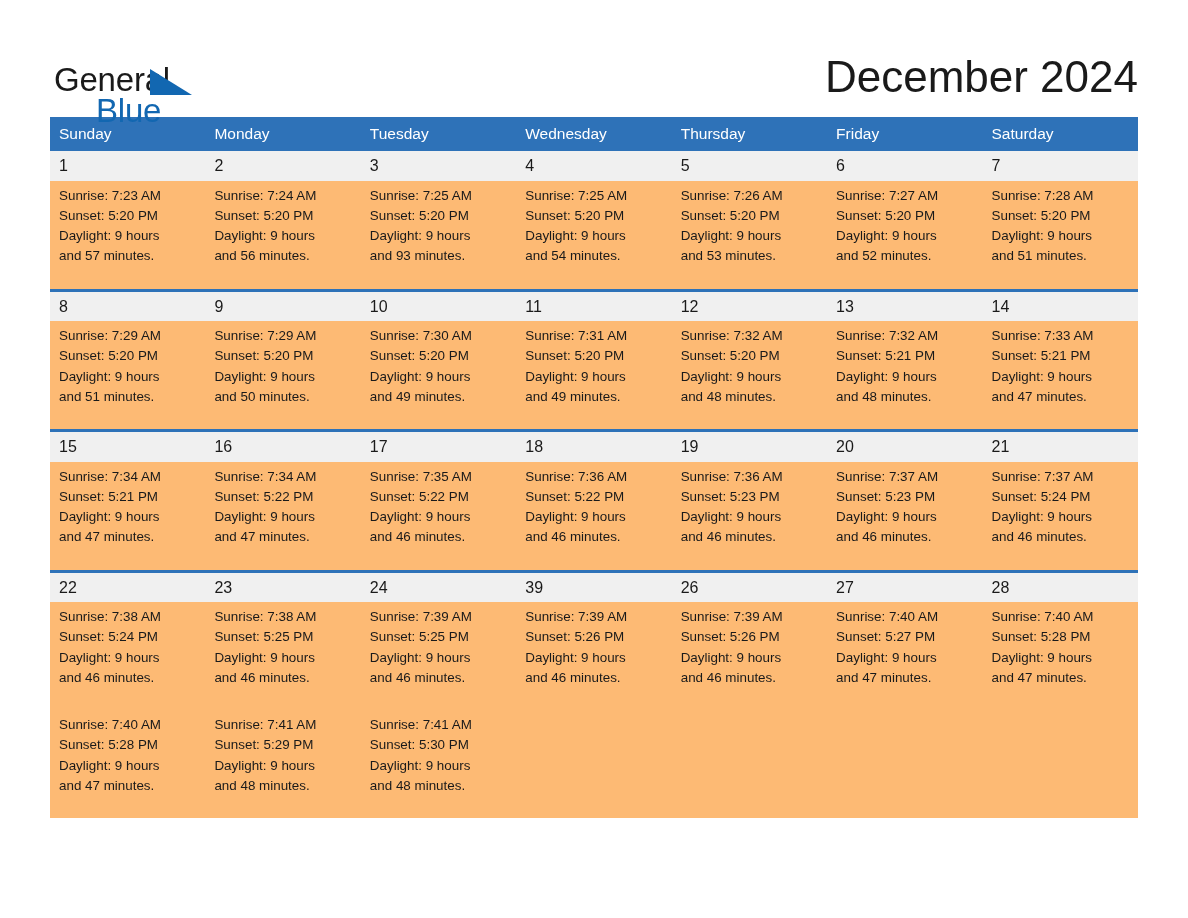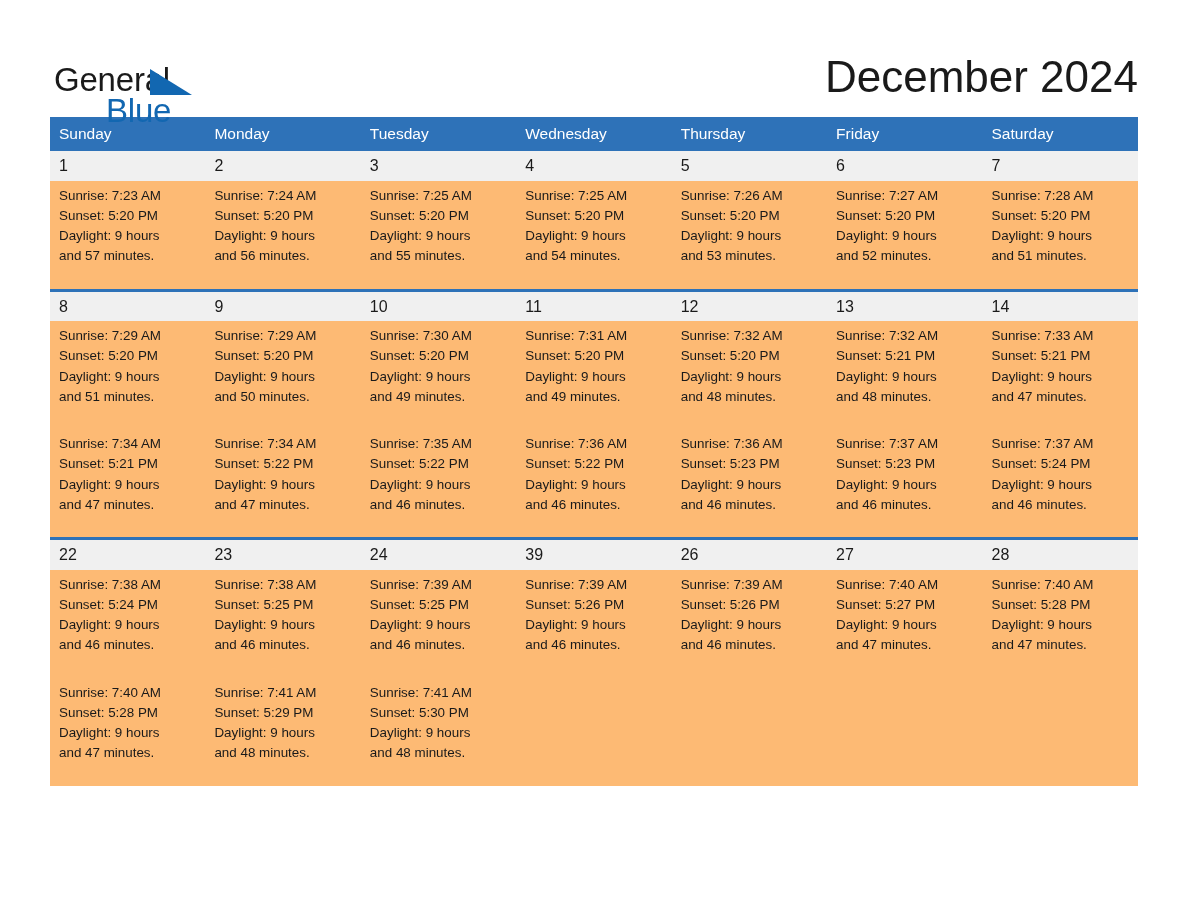--- a/index.html
+++ b/index.html
@@ -52,21 +52,21 @@
     position: absolute;
     left: 100px;
     top: 14px;
     width: 0;
     height: 0;
     border-left: 42px solid #1267b1;
     border-top: 26px solid transparent;
   }
   .logo-blue {
     position: absolute;
-    left: 56px;
+    left: 46px;
     top: 39px;
     font-size: 33px;
     letter-spacing: -0.2px;
     color: #1267b1;
     line-height: 1;
     white-space: nowrap;
   }
   .titles {
     text-align: right;
     flex: 1 1 auto;
@@ -184,21 +184,21 @@
         <td>
           <span class="info-line">Sunrise: 7:24 AM</span>
           <span class="info-line">Sunset: 5:20 PM</span>
           <span class="info-line">Daylight: 9 hours</span>
           <span class="info-line">and 56 minutes.</span>
         </td>
         <td>
           <span class="info-line">Sunrise: 7:25 AM</span>
           <span class="info-line">Sunset: 5:20 PM</span>
           <span class="info-line">Daylight: 9 hours</span>
-          <span class="info-line">and 55 minutes.</span>
+          <span class="info-line">and 93 minutes.</span>
         </td>
         <td>
           <span class="info-line">Sunrise: 7:25 AM</span>
           <span class="info-line">Sunset: 5:20 PM</span>
           <span class="info-line">Daylight: 9 hours</span>
           <span class="info-line">and 54 minutes.</span>
         </td>
         <td>
           <span class="info-line">Sunrise: 7:26 AM</span>
           <span class="info-line">Sunset: 5:20 PM</span>
@@ -266,20 +266,29 @@
           <span class="info-line">and 48 minutes.</span>
         </td>
         <td>
           <span class="info-line">Sunrise: 7:33 AM</span>
           <span class="info-line">Sunset: 5:21 PM</span>
           <span class="info-line">Daylight: 9 hours</span>
           <span class="info-line">and 47 minutes.</span>
         </td>
       </tr>
 
+      <tr class="daynum-row">
+        <td>15</td>
+        <td>16</td>
+        <td>17</td>
+        <td>18</td>
+        <td>19</td>
+        <td>20</td>
+        <td>21</td>
+      </tr>
       <tr class="info-row">
         <td>
           <span class="info-line">Sunrise: 7:34 AM</span>
           <span class="info-line">Sunset: 5:21 PM</span>
           <span class="info-line">Daylight: 9 hours</span>
           <span class="info-line">and 47 minutes.</span>
         </td>
         <td>
           <span class="info-line">Sunrise: 7:34 AM</span>
           <span class="info-line">Sunset: 5:22 PM</span>

